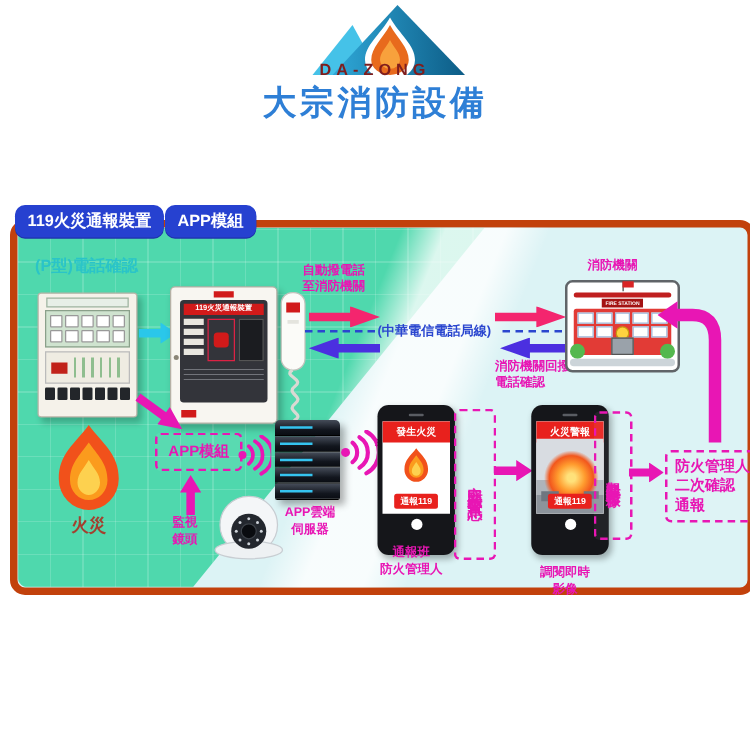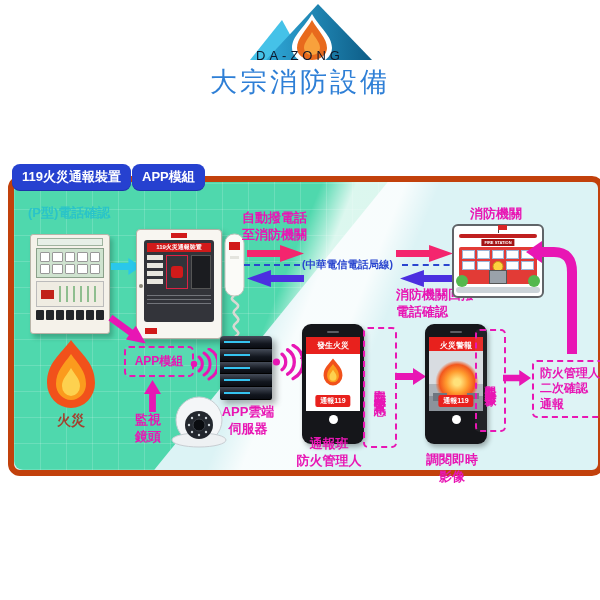--- a/index.html
+++ b/index.html
@@ -2,42 +2,42 @@
 <html><head>
 <meta charset="utf-8">
 <style>
   html,body{margin:0;padding:0;background:#fff;width:600px;height:600px;
     font-family:"Liberation Sans","DejaVu Sans",sans-serif;overflow:hidden;position:relative;}
   .abs{position:absolute;}
 
   
   .logo{position:absolute;left:0;right:0;top:6;text-align:center;}
   .logo svg{display:block;margin:0 auto;}
-  .brand{color:#0f172a;font-weight:normal;font-size:13px;letter-spacing:4px;margin-top:-20px;position:relative;z-index:2;}
-  .company{color:#2e7fd6;font-weight:normal;font-size:27px;letter-spacing:3px;margin-top:1px;}
+  .brand{color:#7f1d1d;font-weight:bold;font-size:13px;letter-spacing:4px;margin-top:-20px;position:relative;z-index:2;}
+  .company{color:#2e7fd6;font-weight:bold;font-size:27px;letter-spacing:3px;margin-top:1px;}
 
   
   .frame{position:absolute;left:8px;top:176px;width:584px;height:288px;
     border:6px solid #c2410c;border-radius:12px;background:#dcf3f5;overflow:visible;}
   .bg-clip{position:absolute;inset:0;border-radius:9px;overflow:hidden;}
   .bg-green{position:absolute;inset:0;background:#4fd8ad;
     clip-path:polygon(0 0,64% 0,24% 100%,0 100%);}
   .bg-grid{position:absolute;inset:0;
     background:repeating-linear-gradient(0deg,rgba(255,255,255,.16) 0 1px,transparent 1px 26px),
                repeating-linear-gradient(90deg,rgba(255,255,255,.16) 0 1px,transparent 1px 26px);
     clip-path:polygon(0 0,64% 0,24% 100%,0 100%);}
   .bg-band{position:absolute;inset:0;
     background:linear-gradient(112deg,transparent 44%,rgba(255,255,255,.8) 49%,rgba(255,255,255,.8) 56%,transparent 61%);}
 
   .tab{position:absolute;top:-18px;background:#2641d0;color:#fff;font-weight:bold;
     font-size:13px;padding:4px 10px;border-radius:8px;white-space:nowrap;box-shadow:0 1px 0 #1d33a8;}
   .tab1{left:-2px;}
   .tab2{left:118px;}
 
-  .mag{color:#e816b4;font-weight:bold;font-size:13px;line-height:1.3;}
+  .mag{color:#e816b4;font-weight:bold;font-size:10px;line-height:1.3;}
   .ctr{text-align:center;}
 
   
   .arr{position:absolute;}
   .arr.r{clip-path:polygon(0 30%,58% 30%,58% 0,100% 50%,58% 100%,58% 70%,0 70%);}
   .arr.l{clip-path:polygon(100% 30%,42% 30%,42% 0,0 50%,42% 100%,42% 70%,100% 70%);}
   .arr.u{clip-path:polygon(30% 100%,30% 44%,0 44%,50% 0,100% 44%,70% 44%,70% 100%);}
   .pink{background:#f4256e;}
   .blue{background:#4b2fe0;}
   .cy{background:#2ac7ea;}

